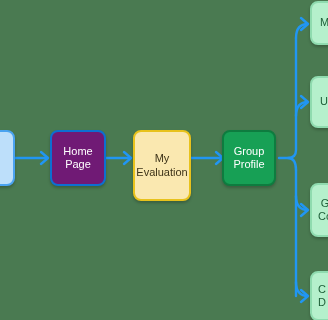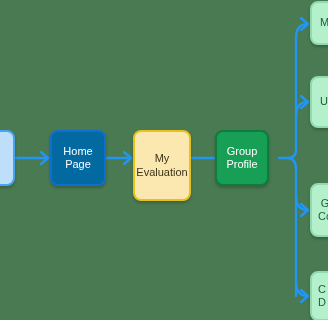--- a/index.html
+++ b/index.html
@@ -14,21 +14,21 @@
     position:absolute;box-sizing:border-box;
     display:flex;align-items:center;justify-content:center;
     text-align:center;border-radius:8px;
     border-style:solid;border-width:2px;
     line-height:1.22;
     box-shadow:0 2px 3px rgba(0,0,0,0.22);
     white-space:pre-line;
     overflow:hidden;
   }
   .n-pale{background:#bddffa;border-color:#4aa3f0;color:#0b3e66;}
-  .n-blue{background:#0369a1;border-color:#0d6fd1;color:#ffffff;}
+  .n-blue{background:#701a75;border-color:#0d6fd1;color:#ffffff;}
   .n-yellow{background:#fae8b0;border-color:#e8c21c;color:#3d3318;}
   .n-green{background:#17a055;border-color:#0e7c3f;color:#ffffff;}
   .n-mint{background:#b5f0cc;border-color:#8fdbaf;color:#1e5e38;}
   .lbl{display:block;}
 </style>
 </head>
 <body>
 
 <div id="canvas">
 
@@ -69,21 +69,21 @@
   <div class="node n-blue" style="left:50px;top:130px;width:56px;height:56px;font-size:11px;">
     <span class="lbl">Home
 Page</span>
   </div>
 
   <div class="node n-yellow" style="left:133px;top:130px;width:58px;height:71px;font-size:11px;">
     <span class="lbl">My
 Evaluation</span>
   </div>
 
-  <div class="node n-green" style="left:215px;top:130px;width:54px;height:56px;font-size:11px;">
+  <div class="node n-green" style="left:222px;top:130px;width:54px;height:56px;font-size:11px;">
     <span class="lbl">Group
 Profile</span>
   </div>
 
   <div class="node n-mint" style="left:310px;top:1px;width:44px;height:44px;font-size:11px;justify-content:flex-start;padding-left:8px;">
     <span class="lbl">M</span>
   </div>
 
   <div class="node n-mint" style="left:310px;top:76px;width:44px;height:52px;font-size:11px;justify-content:flex-start;padding-left:8px;">
     <span class="lbl">U</span>

